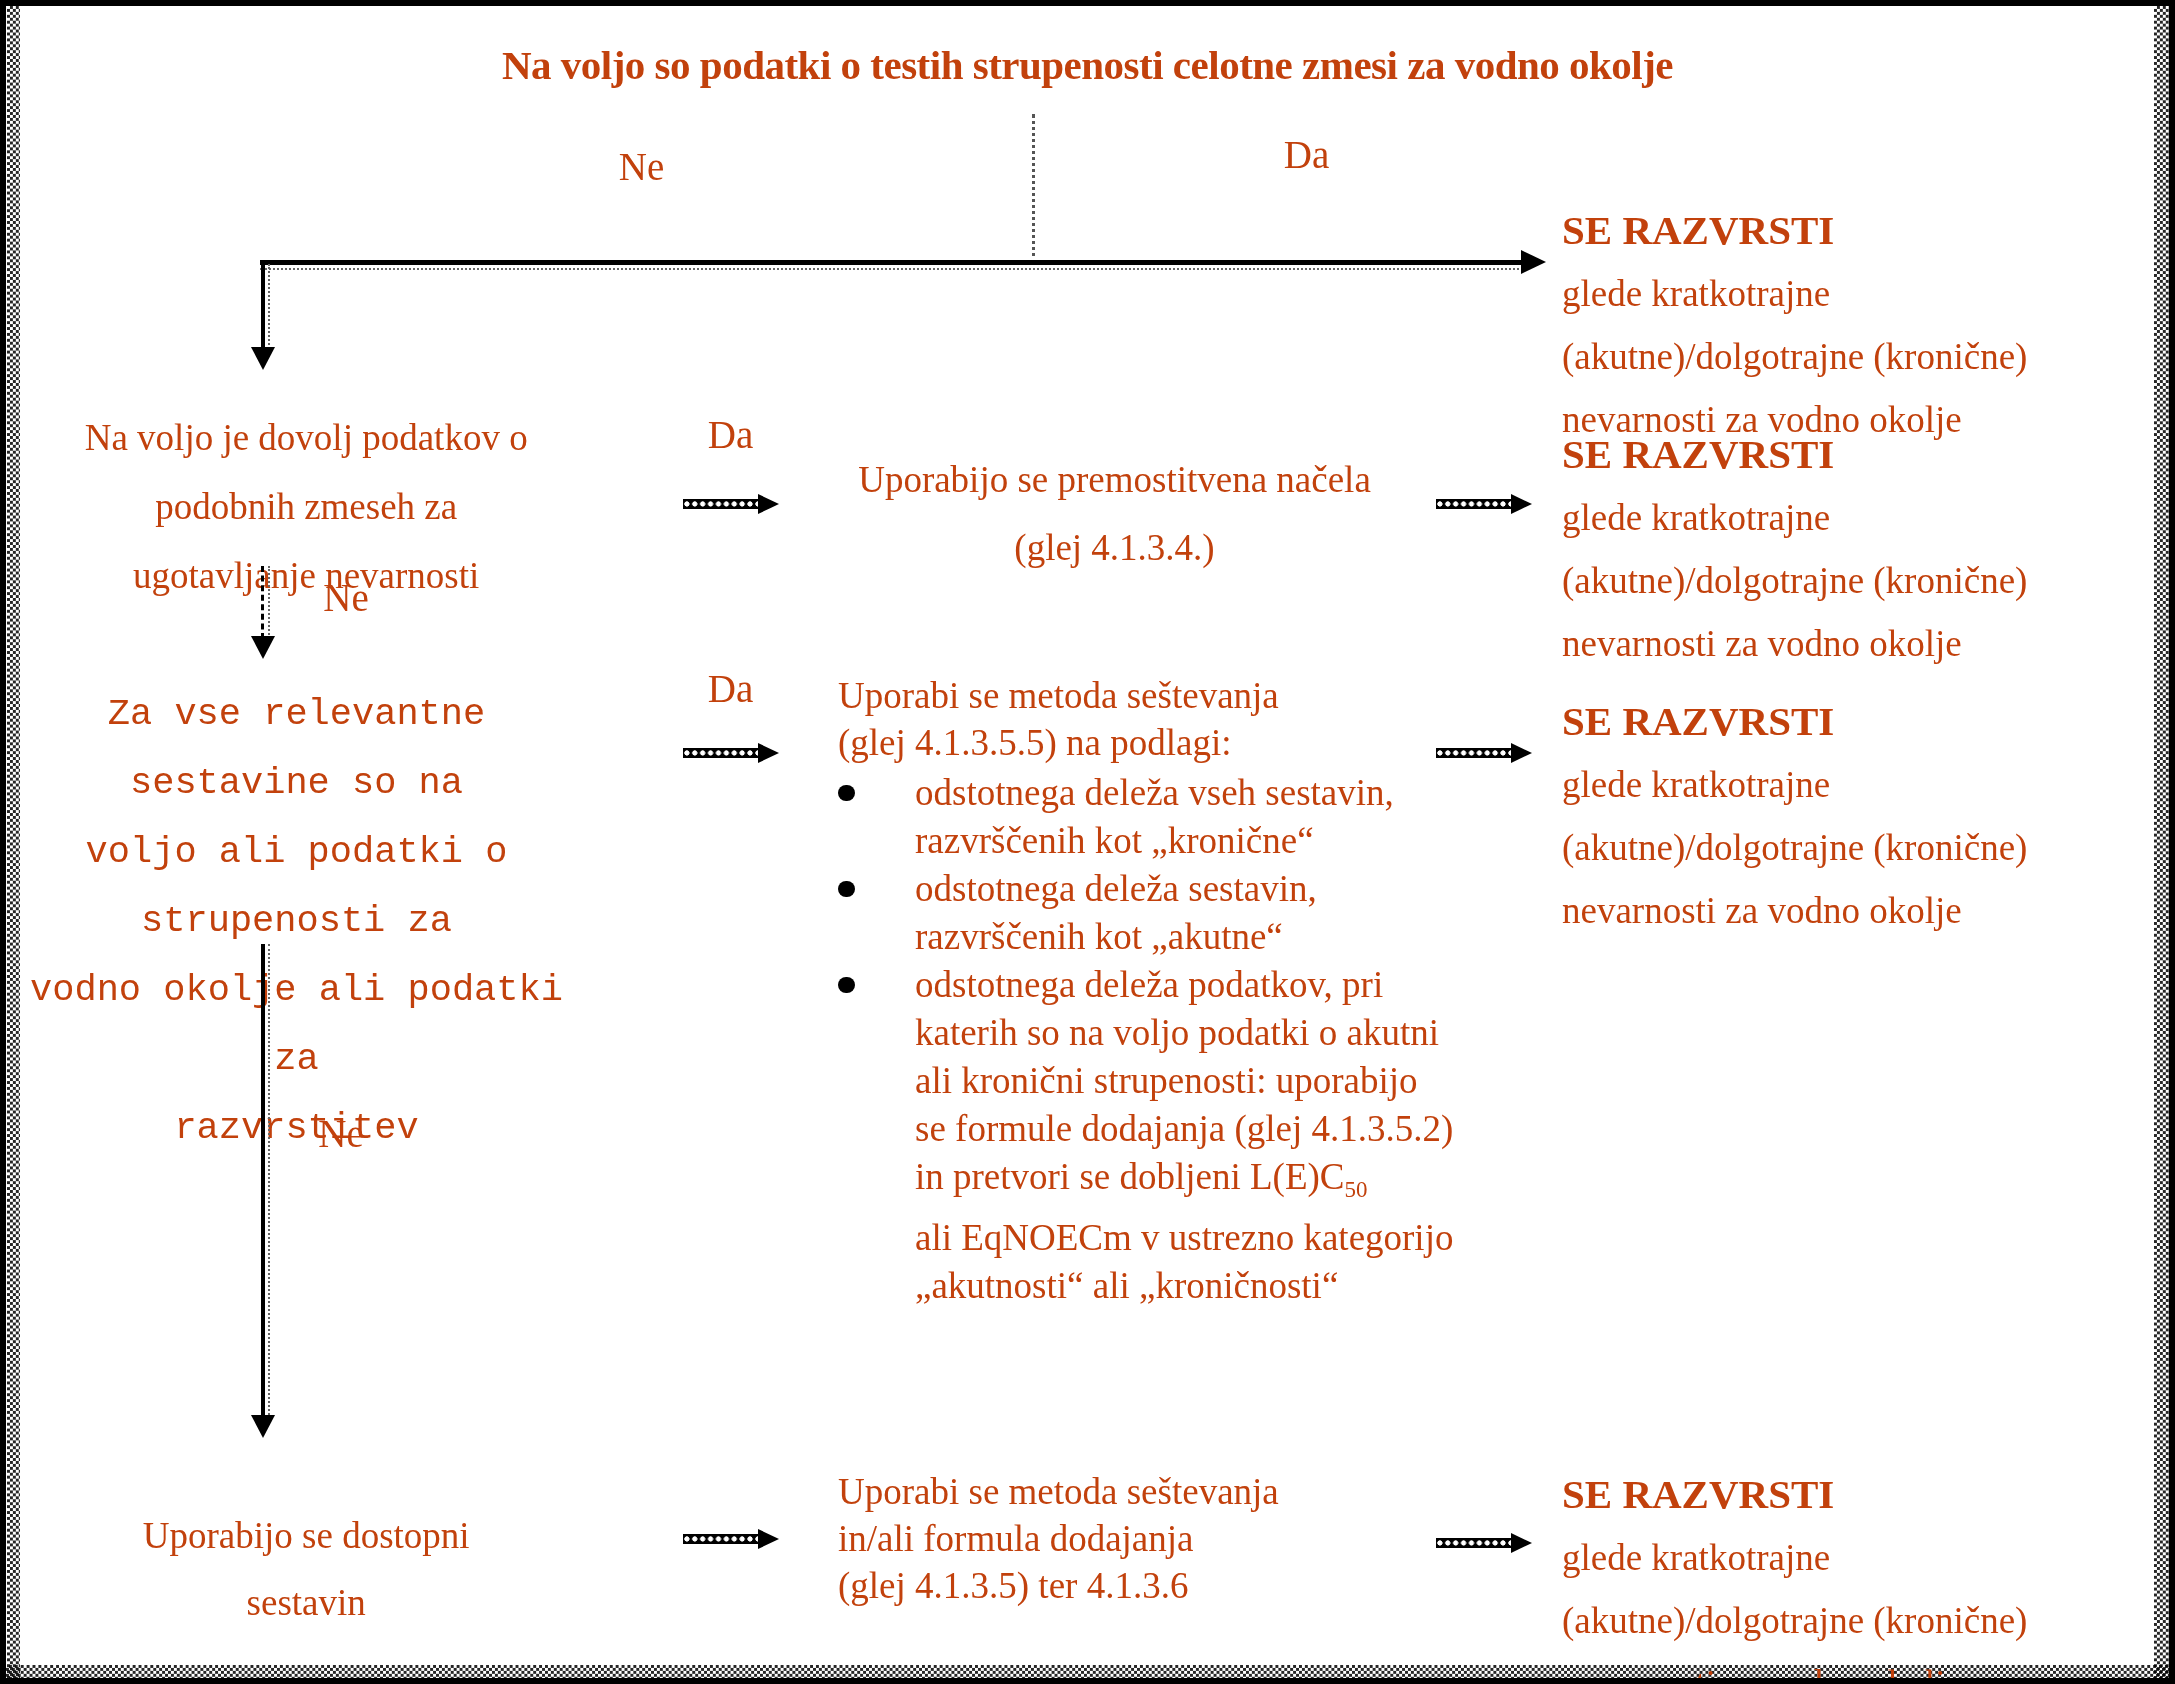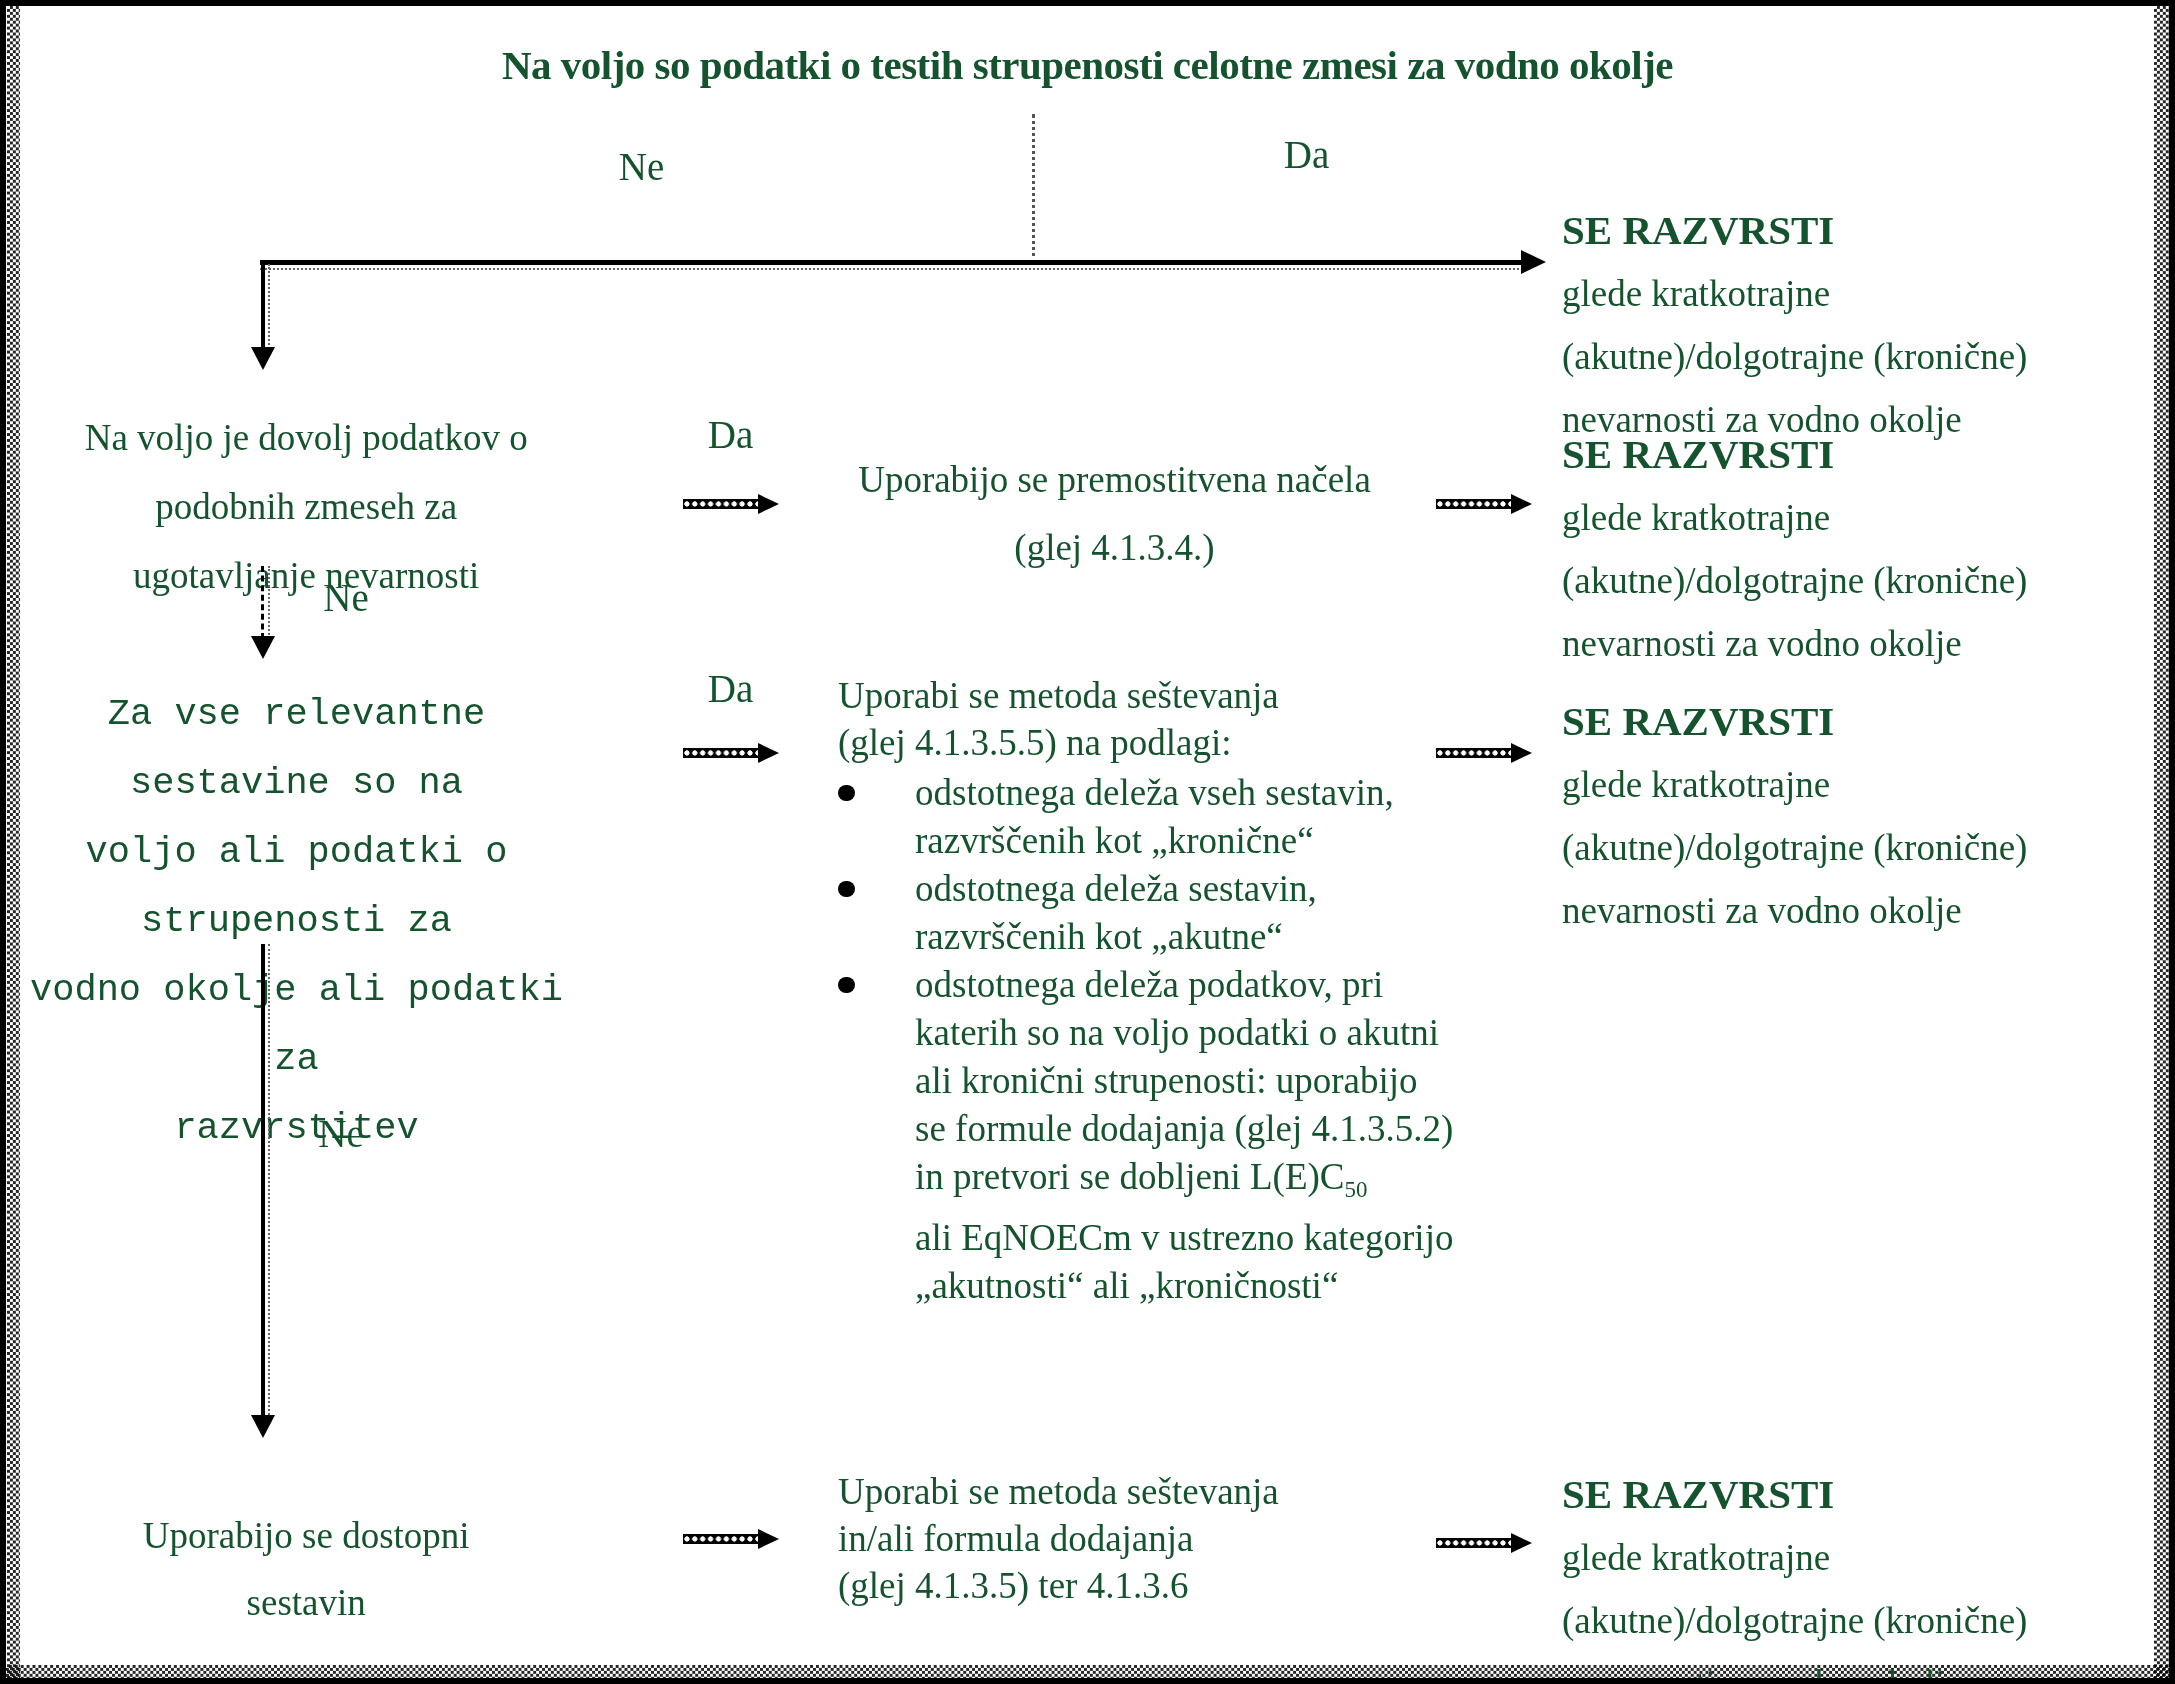--- a/index.html
+++ b/index.html
@@ -1,20 +1,20 @@
 <!DOCTYPE html>
 <html><head>
 <meta charset="utf-8">
 <style>
   html,body { margin:0; padding:0; background:#e8e8e8; }
   * { box-sizing:border-box; }
   .canvas {
     position:relative; width:2175px; height:1684px; margin:0 auto;
     background:#fff; border:6.9px solid #000; overflow:hidden;
-    font-family:"Liberation Serif","DejaVu Serif",serif; color:#14532d;
+    font-family:"Liberation Serif","DejaVu Serif",serif; color:#c2410c;
   }
   
   .checker {
     position:absolute;
     background:repeating-conic-gradient(#000 0% 25%, transparent 0% 50%);
     background-size:5.9px 5.9px; opacity:.85;
   }
   .checker-left   { left:1px; top:0; bottom:0; width:12.8px; }
   .checker-right  { right:0; top:0; bottom:0; width:14.8px; }
   .checker-bottom { left:0; right:0; bottom:0; height:12.8px; }

